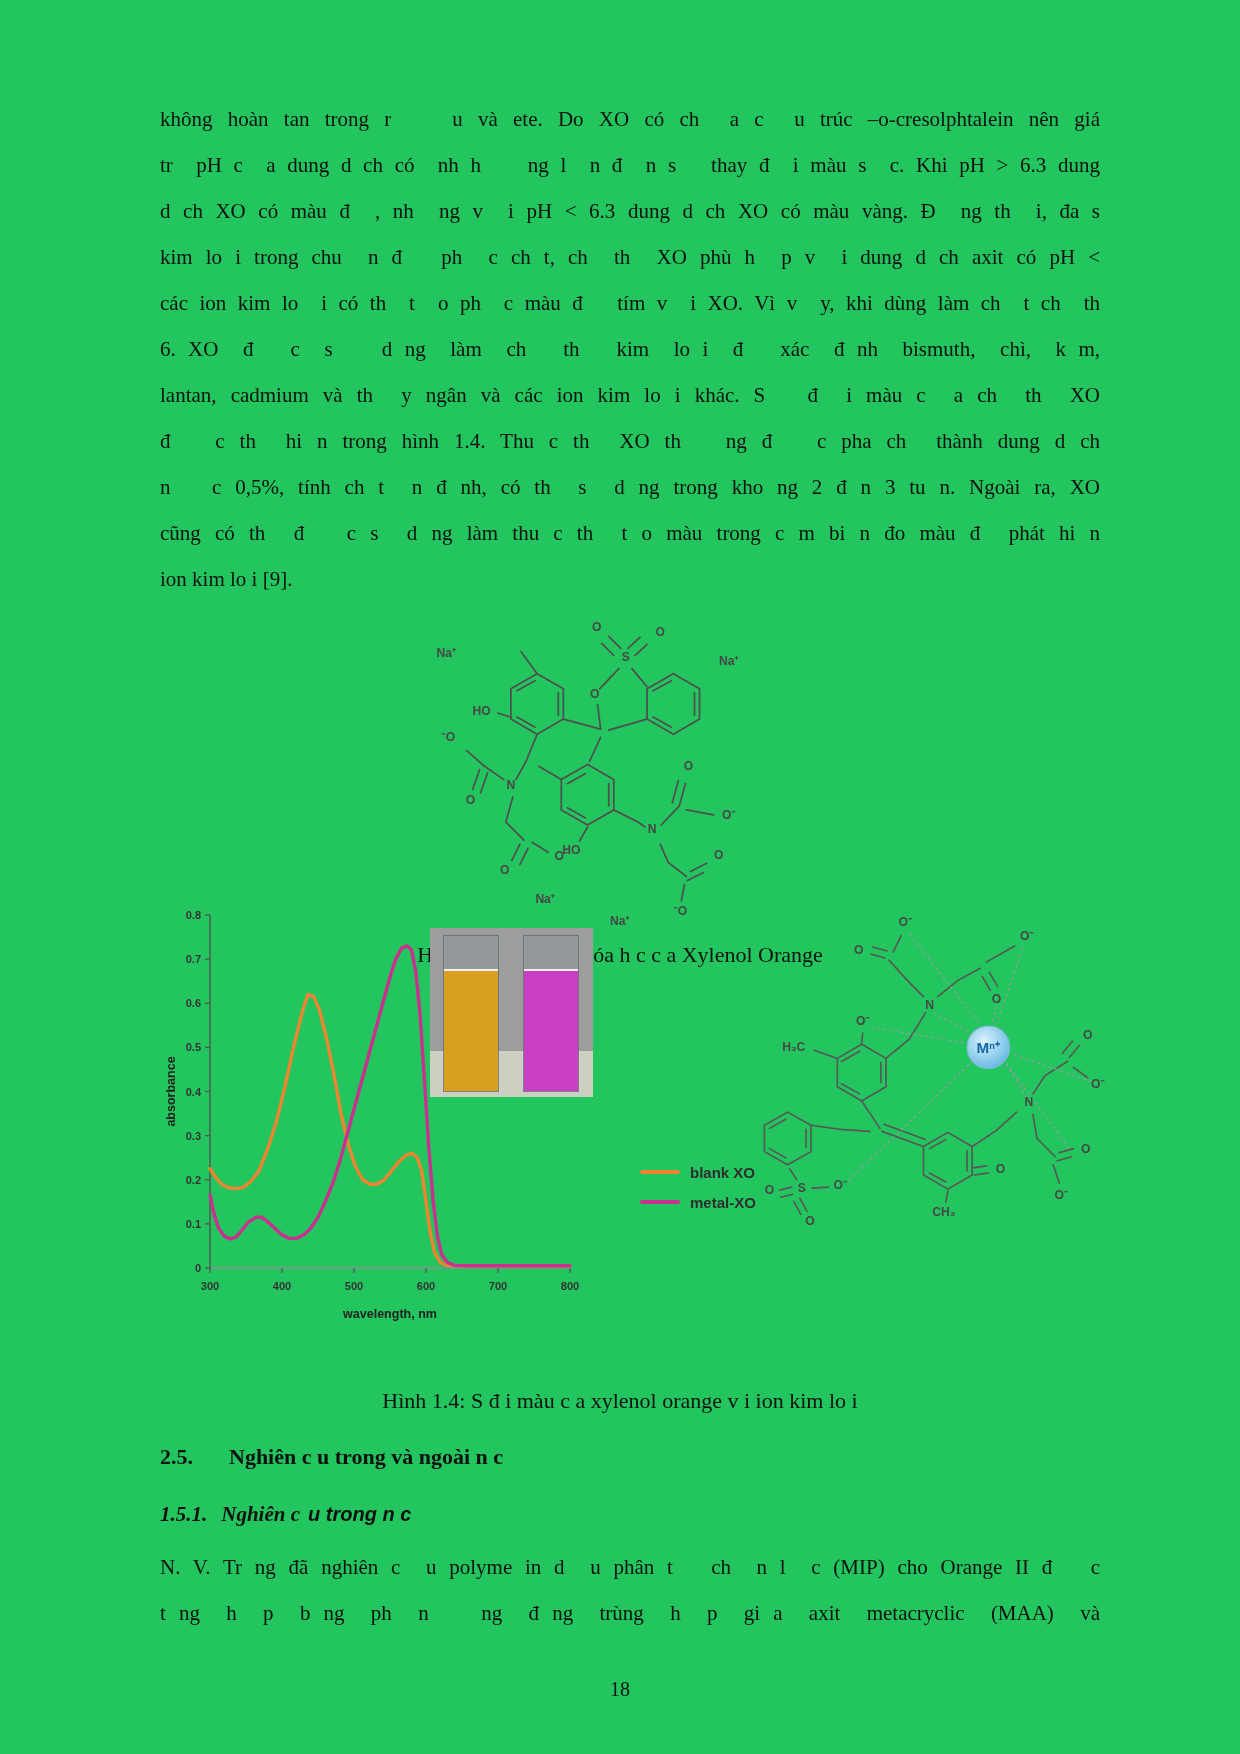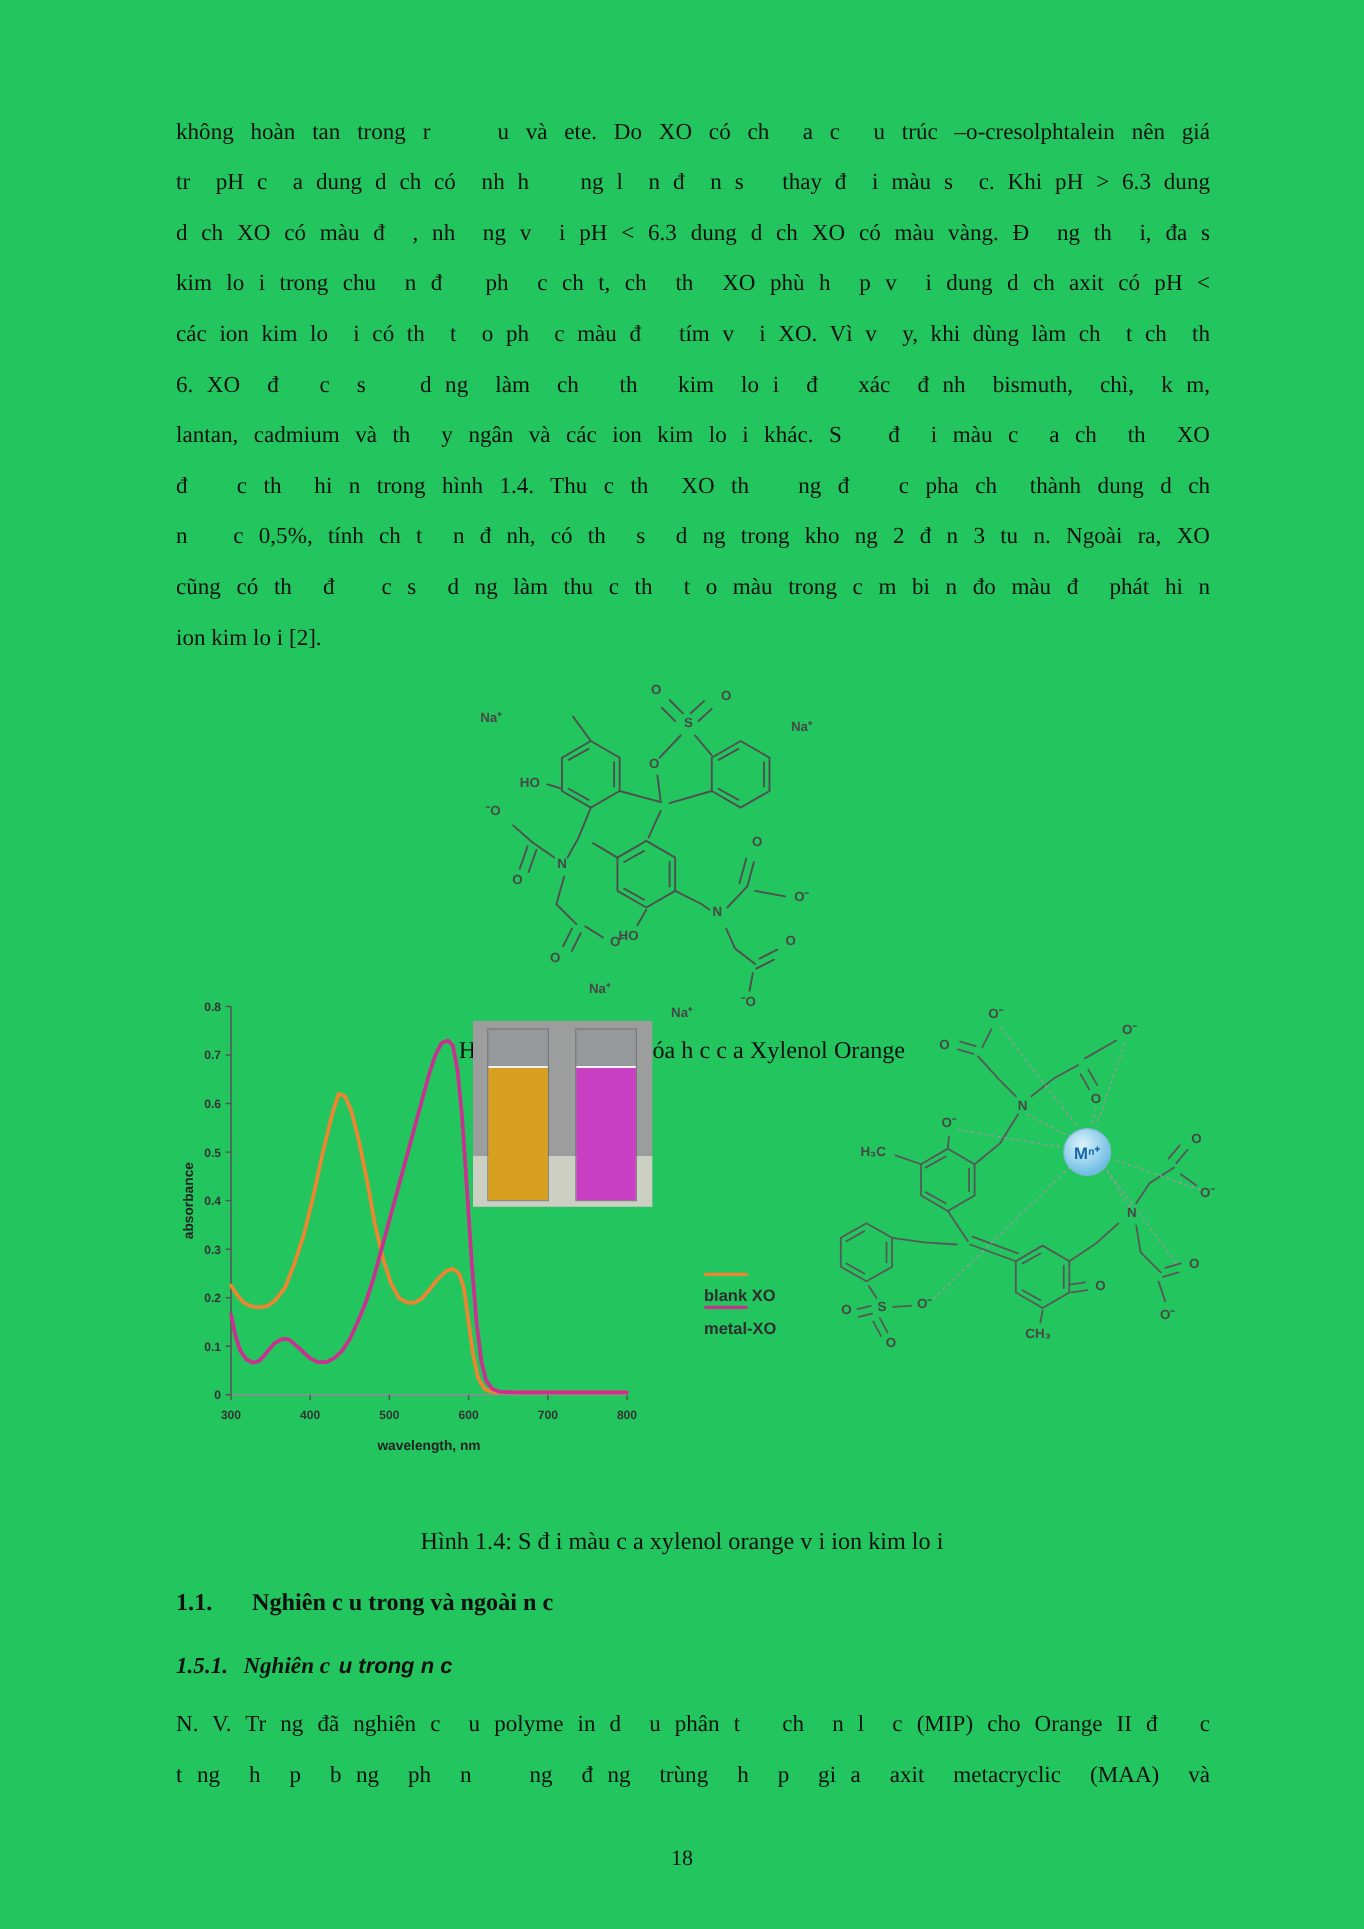--- a/index.html
+++ b/index.html
@@ -16,21 +16,21 @@
   svg text.tick{font:700 11px "Liberation Sans",sans-serif;fill:#333;}
   svg text.axlab{font:700 12.5px "Liberation Sans",sans-serif;fill:#222;}
   .photo{position:absolute;left:270px;top:33px;width:163px;height:169px;background:#9b9e9c;}
   .photo-bottom{position:absolute;bottom:0;left:0;width:100%;height:46px;background:#ccd0c3;}
   .cuvette{position:absolute;top:7px;bottom:5px;width:54px;
            border:1px solid rgba(80,82,92,.55);background:rgba(150,152,158,.35);}
   .cuv-left{left:13px;} .cuv-right{left:93px;}
   .cuv-top{height:33px;border-bottom:2px solid rgba(255,255,255,.85);background:rgba(148,150,155,.5);}
   .liquid{position:absolute;top:35px;bottom:0;left:0;right:0;}
   .legend{position:absolute;left:480px;top:262px;}
-  .legend-row{display:flex;align-items:flex-start;gap:10px;height:30px;flex-direction:column;}
+  .legend-row{display:flex;align-items:center;gap:10px;height:30px;}
   .legend-swatch{width:40px;height:4px;border-radius:2px;}
   .legend-label{font:700 15px "Liberation Sans",sans-serif;color:#2e2e2e;}
   .h15{position:absolute;left:160px;top:1444px;font-size:22px;font-weight:bold;}
   .h15 .num{margin-right:36px;}
   .h151{position:absolute;left:160px;top:1502px;font-size:21px;font-weight:bold;font-style:italic;}
   .h151 .num{margin-right:14px;}
   .h151 .p2{font-family:"Liberation Sans",sans-serif;font-size:20px;margin-left:8px;}
   .pagenum{position:absolute;left:0;top:1678px;width:1240px;text-align:center;font-size:20px;}
 </style>
 </head>
@@ -42,21 +42,21 @@
     <div class="jline">không hoàn tan trong r    u và ete. Do XO có ch  a c  u trúc –o-cresolphtalein nên giá</div>
     <div class="jline">tr  pH c  a dung d ch có  nh h    ng l  n đ  n s   thay đ  i màu s  c. Khi pH &gt; 6.3 dung</div>
     <div class="jline">d ch XO có màu đ  , nh  ng v  i pH &lt; 6.3 dung d ch XO có màu vàng. Đ  ng th  i, đa s</div>
     <div class="jline">kim lo i trong chu  n đ   ph  c ch t, ch  th  XO phù h  p v  i dung d ch axit có pH &lt;</div>
     <div class="jline">các ion kim lo  i có th  t  o ph  c màu đ   tím v  i XO. Vì v  y, khi dùng làm ch  t ch  th</div>
     <div class="jline">6. XO  đ   c  s    d ng  làm  ch   th   kim  lo i  đ   xác  đ nh  bismuth,  chì,  k m,</div>
     <div class="jline">lantan, cadmium và th  y ngân và các ion kim lo i khác. S   đ  i màu c  a ch  th  XO</div>
     <div class="jline">đ   c th  hi n trong hình 1.4. Thu c th  XO th   ng đ   c pha ch  thành dung d ch</div>
     <div class="jline">n   c 0,5%, tính ch t  n đ nh, có th  s  d ng trong kho ng 2 đ n 3 tu n. Ngoài ra, XO</div>
     <div class="jline">cũng có th  đ   c s  d ng làm thu c th  t o màu trong c m bi n đo màu đ  phát hi n</div>
-    <div class="jline lline">ion kim lo i [2].</div>
+    <div class="jline lline">ion kim lo i [9].</div>
   </div>
 
   <div class="figbox" style="left:385px;top:598px;width:395px;height:338px;">
     <svg viewBox="0 0 390 335" width="395" height="338">
       <g stroke="#4f4f4f" stroke-width="1.7" fill="none" stroke-linecap="round">
         <polygon points="150,75 176,90 176,120 150,135 124,120 124,90"></polygon>
         <line x1="171" y1="94" x2="171" y2="116"></line>
           <line x1="148" y1="128" x2="130" y2="118"></line>
           <line x1="130" y1="92" x2="148" y2="82"></line>
         <line x1="150" y1="75" x2="134" y2="53"></line>
@@ -271,21 +271,21 @@
         <text x="348" y="142" text-anchor="middle" class="atom">O</text>
         <text x="358" y="190" text-anchor="middle" class="atom">O⁻</text>
         <text x="346" y="254" text-anchor="middle" class="atom">O</text>
         <text x="322" y="300" text-anchor="middle" class="atom">O⁻</text>
         <text x="250" y="156" text-anchor="middle" class="mlabel">Mⁿ⁺</text>
       </svg>
   </div>
   <div class="caption" style="top:1388px;">Hình 1.4: S   đ  i màu c  a xylenol orange v  i ion kim lo i</div>
 
   <div class="h15">
-    <span class="num">1.1.</span><span>Nghiên c  u trong và ngoài n    c</span>
+    <span class="num">2.5.</span><span>Nghiên c  u trong và ngoài n    c</span>
   </div>
   <div class="h151">
     <span class="num">1.5.1.</span><span>Nghiên c</span><span class="p2">u trong n    c</span>
   </div>
 
   <div class="textblock" style="top:1544px;">
     <div class="jline">N. V. Tr ng đã nghiên c  u polyme in d  u phân t   ch  n l  c (MIP) cho Orange II đ   c</div>
     <div class="jline">t ng  h  p  b ng  ph  n    ng  đ ng  trùng  h  p  gi a  axit  metacryclic  (MAA)  và</div>
   </div>
 

